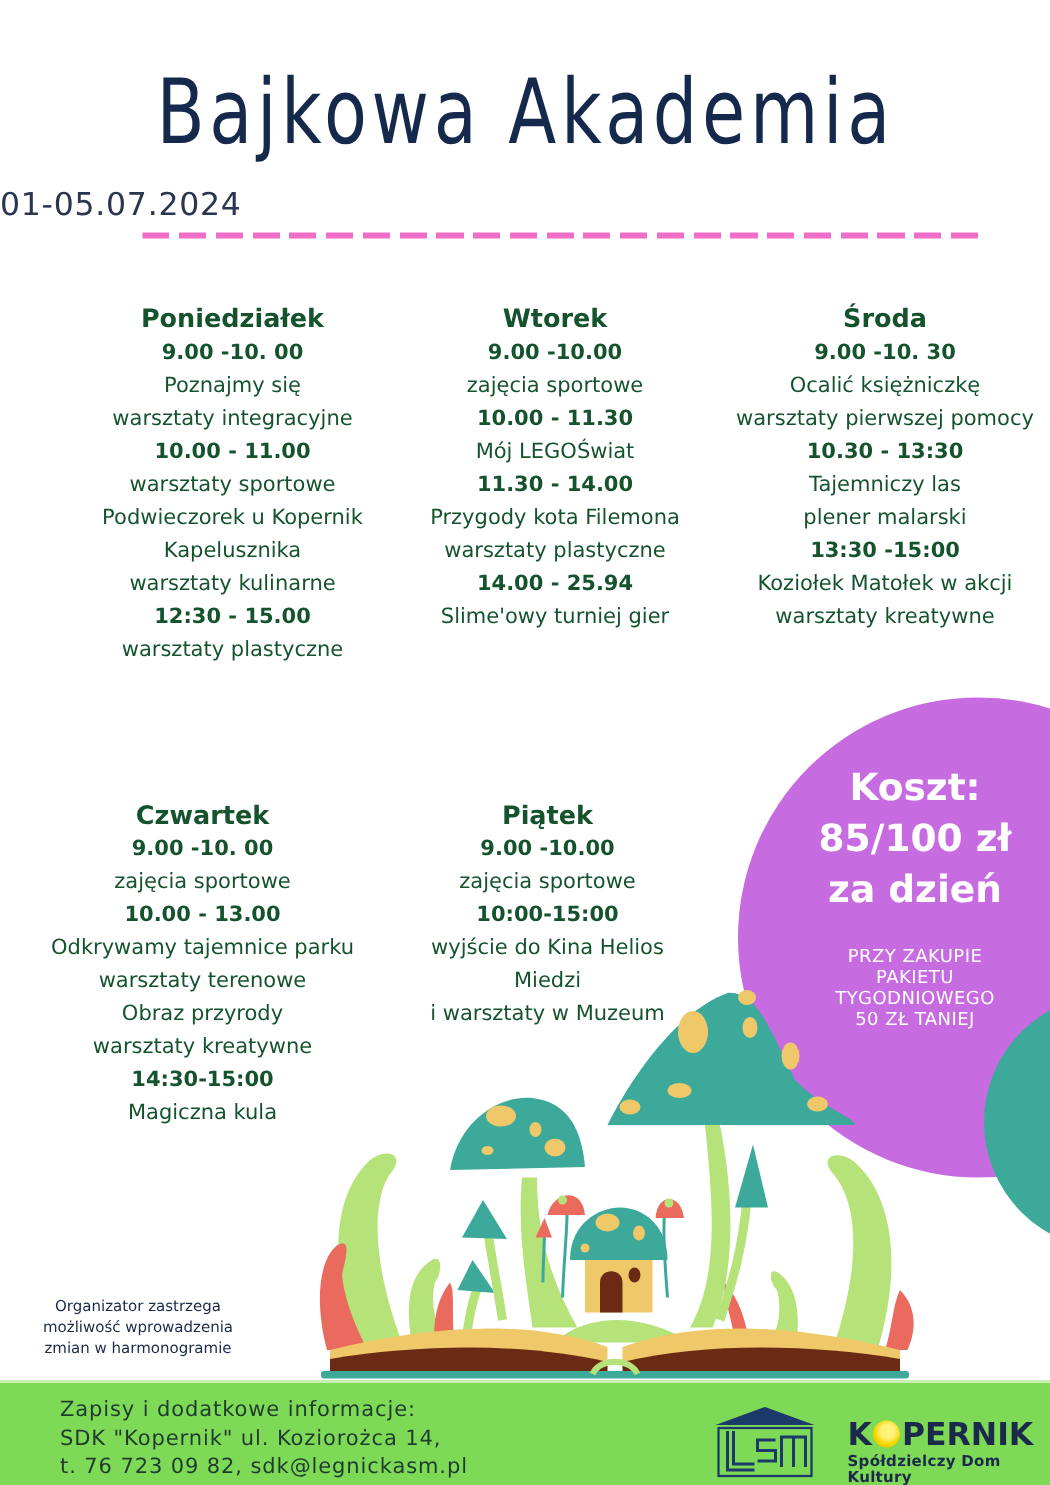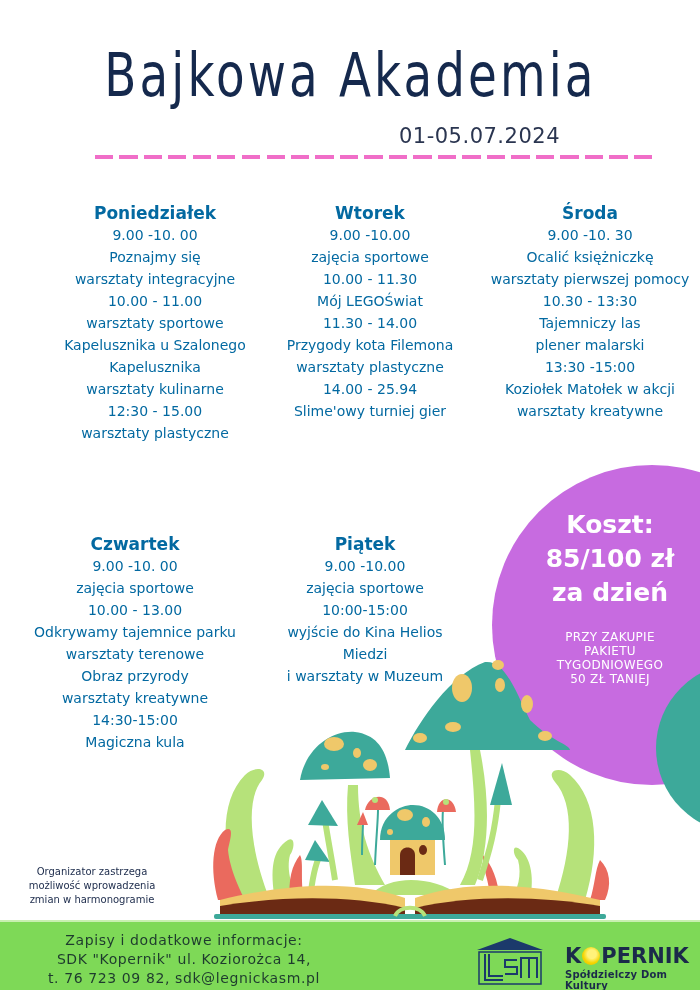--- a/index.html
+++ b/index.html
@@ -5,35 +5,35 @@
     * { margin: 0; padding: 0; box-sizing: border-box; }
     html, body { width: 700px; height: 990px; overflow: hidden; background: #ffffff; }
     body { position: relative; font-family: "Liberation Sans", "DejaVu Sans", sans-serif; color: #1b2a4a; }
 
     .title {
       position: absolute; top: 40px; left: 0; width: 700px; text-align: center;
       font-family: "DejaVu Sans", sans-serif; font-size: 60px; letter-spacing: 4px;
       color: #15294d; font-weight: normal; transform: scaleX(0.78); transform-origin: 352px 0;
     }
     .date {
-      position: absolute; top: 124px; left: 0; width: 560px; text-align: right;
+      position: absolute; top: 124px; left: 0; width: 560px; text-align: left;
       font-family: "DejaVu Sans", sans-serif; font-size: 21px; color: #2a3550; letter-spacing: 0.5px;
     }
     .dash-line {
       position: absolute; top: 155px; left: 95px; width: 560px; height: 4px;
       background: repeating-linear-gradient(90deg, #f06ec8 0 18px, transparent 18px 24.5px);
     }
 
     .day {
-      position: absolute; text-align: center; color: #0369a1;
+      position: absolute; text-align: center; color: #14532d;
       font-family: "DejaVu Sans", sans-serif;
     }
     .day .name { font-weight: bold; font-size: 17px; line-height: 22px; display: block; }
     .day .line { display: block; font-size: 14px; line-height: 22px; white-space: nowrap; }
-    .day .time { font-weight: normal; }
+    .day .time { font-weight: bold; }
 
     #day-0 { top: 202px; left: 30px; width: 250px; }
     #day-1 { top: 202px; left: 260px; width: 220px; }
     #day-2 { top: 202px; left: 475px; width: 230px; }
     #day-3 { top: 533px; left: 20px; width: 230px; }
     #day-4 { top: 533px; left: 255px; width: 220px; }
 
     .price-circle {
       position: absolute; left: 492px; top: 465px; width: 320px; height: 320px;
       border-radius: 50%; background: #c76be0;
@@ -55,21 +55,21 @@
       position: absolute; left: 12px; top: 865px; width: 160px; text-align: center;
       font-family: "DejaVu Sans", sans-serif; font-size: 10px; line-height: 14px; color: #1b2a4a;
     }
     .disclaimer span { display: block; }
 
     .footer {
       position: absolute; left: 0; top: 920px; width: 700px; height: 70px; background: #7ed957;
       border-top: 2px solid #c8f0b0;
     }
     .footer-info {
-      position: absolute; left: 14px; top: 9px; width: 340px; text-align: center;
+      position: absolute; left: 40px; top: 9px; width: 340px; 
       font-family: "DejaVu Sans", sans-serif; font-size: 14px; line-height: 19px; color: #1e3b2e; letter-spacing: 0.6px;
     }
     .footer-info span { display: block; white-space: nowrap; }
 
     .lsm-logo { position: absolute; left: 475px; top: 14px; width: 70px; height: 50px; }
     .kopernik { position: absolute; left: 565px; top: 22px; width: 130px; }
     .kopernik .word {
       font-family: "DejaVu Sans", sans-serif; font-weight: bold; font-size: 21px; color: #1b2a4a;
       letter-spacing: 0px; display: flex; align-items: center;
     }
@@ -93,21 +93,21 @@
 <div class="price-circle"></div>
 <div class="teal-circle"></div>
 
 <div class="day" id="day-0">
     <span class="name">Poniedziałek</span>
     <span class="line time">9.00 -10. 00</span>
     <span class="line">Poznajmy się</span>
     <span class="line">warsztaty integracyjne</span>
     <span class="line time">10.00 - 11.00</span>
     <span class="line">warsztaty sportowe</span>
-    <span class="line">Kapelusznika u Szalonego</span>
+    <span class="line">Podwieczorek u Kopernik</span>
     <span class="line">Kapelusznika</span>
     <span class="line">warsztaty kulinarne</span>
     <span class="line time">12:30 - 15.00</span>
     <span class="line">warsztaty plastyczne</span>
   </div>
 <div class="day" id="day-1">
     <span class="name">Wtorek</span>
     <span class="line time">9.00 -10.00</span>
     <span class="line">zajęcia sportowe</span>
     <span class="line time">10.00 - 11.30</span>

